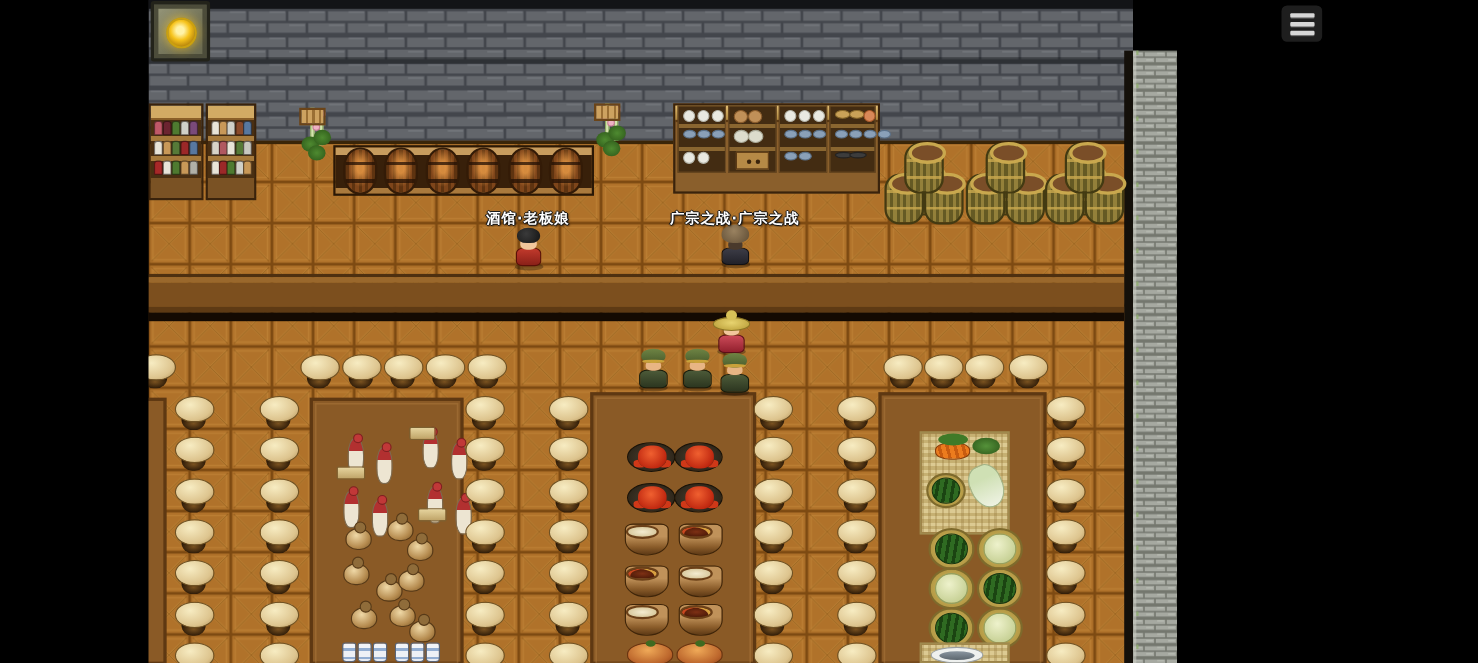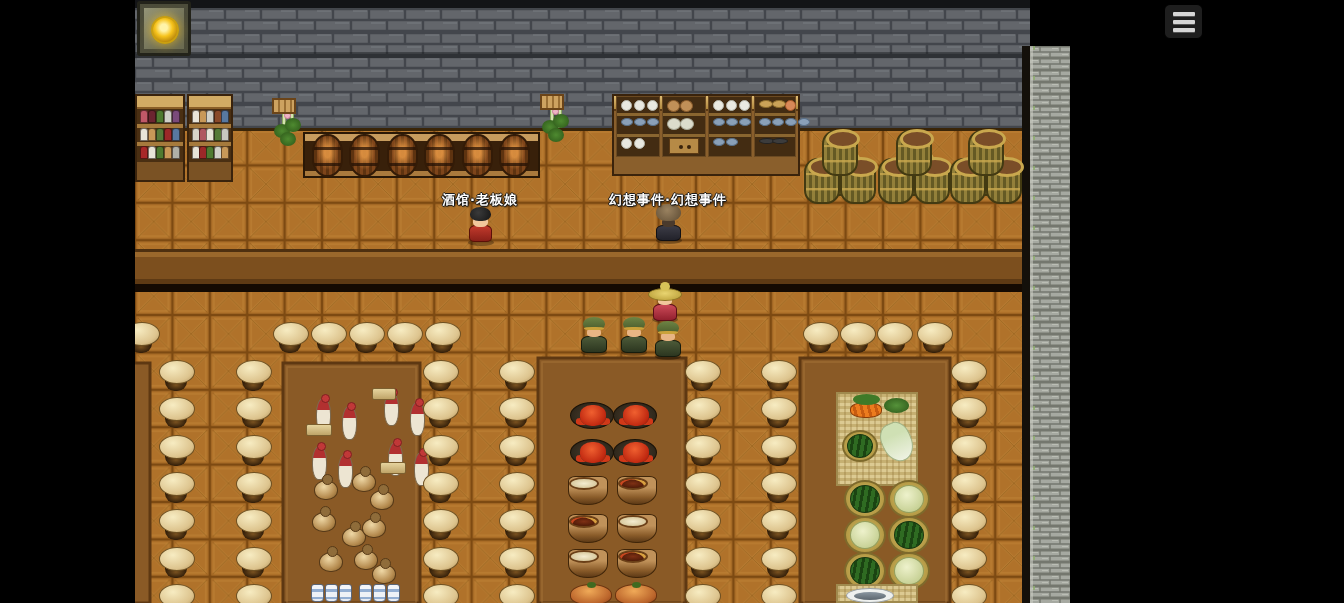--- a/index.html
+++ b/index.html
@@ -483,21 +483,21 @@
       <div class="npc" style="left: 651px; top: 319px; width: 34px; height: 40px;">
         <span class="shadow" style="left: 4px; top: 34px; width: 26px; height: 7px;"></span>
         <span class="body" style="left: 4px; top: 21px; width: 26px; height: 17px; background: linear-gradient(rgb(76, 90, 56), rgb(44, 54, 32)); border: 1px solid rgb(22, 28, 14);"></span>
         <span class="face" style="left: 10px; top: 13px; width: 14px; height: 9px; background: rgb(232, 181, 132);"></span>
         <span class="hair" style="left: 6px; top: 2px; width: 22px; height: 13px; background: linear-gradient(rgb(110, 132, 68), rgb(74, 92, 44));"></span>
         <span class="face" style="left: 7px; top: 12px; width: 20px; height: 3px; background: rgb(202, 162, 58);"></span>
       </div>
     </div>
 
   <div class="npc-label" style="left:420px;top:192px;width:120px">酒馆·老板娘</div>
-  <div class="npc-label" style="left:603px;top:192px;width:130px">幻想事件·幻想事件</div>
+  <div class="npc-label" style="left:603px;top:192px;width:130px">广宗之战·广宗之战</div>
 
   <div id="lamp">
     <span class="glow"></span>
   </div>
 
   <div class="letterbox left"></div>
   <div class="letterbox right"></div>
 
   <button id="menu-btn">
     <span class="bars">

